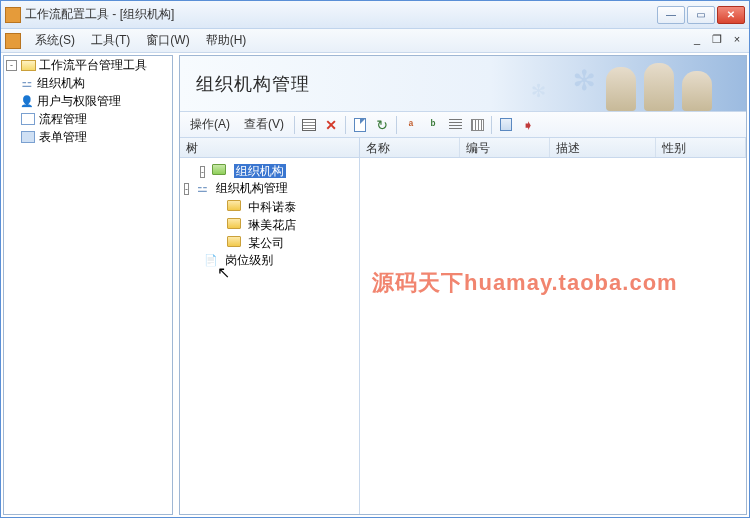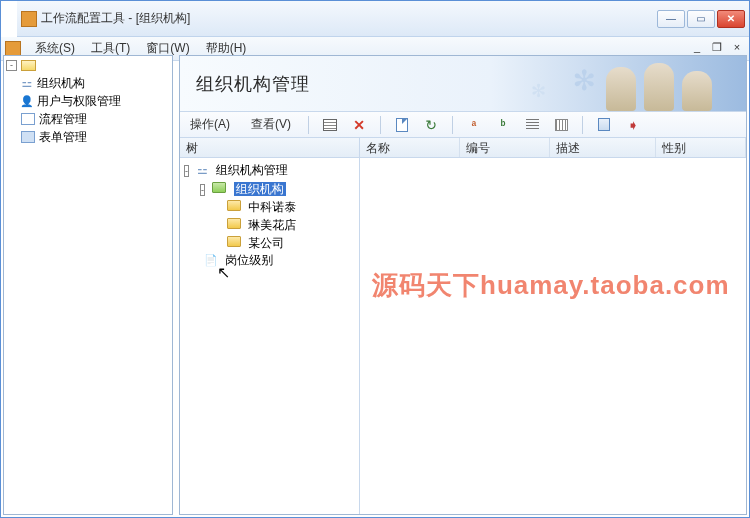--- a/index.html
+++ b/index.html
@@ -1,19 +1,19 @@
 <!DOCTYPE html>
 <html><head>
 <meta charset="utf-8">
 <style>
 * { box-sizing: border-box; margin: 0; padding: 0; font-family: "Microsoft YaHei", SimSun, Arial, sans-serif; font-size: 12px; }
 body { background: #fff; width: 750px; height: 518px; overflow: hidden; border: 1px solid #5a8fd6; position: relative; }
 
 
-.titlebar { height: 36px; background: linear-gradient(#f4f8fd, #dde9f7); display: flex; align-items: center; padding: 0 4px; border-bottom: 1px solid #c0d4ec; margin-left: 16px; }
+.titlebar { height: 28px; background: linear-gradient(#f4f8fd, #dde9f7); display: flex; align-items: center; padding: 0 4px; border-bottom: 1px solid #c0d4ec; }
 .titlebar .app-icon { width: 16px; height: 16px; margin-right: 4px; background: #e59b3a; border: 1px solid #b87420; display:inline-block; }
 .titlebar .title-text { flex: 1; color: #333; }
 .win-controls { display: flex; gap: 2px; }
 .win-btn { width: 28px; height: 18px; border: 1px solid #9db8d9; background: linear-gradient(#fdfdfe,#e6eef8); border-radius: 2px; display:flex; align-items:center; justify-content:center; font-size:10px; color:#3a5a88; cursor:pointer; }
 .win-btn.close { background: linear-gradient(#f28a7a,#d94530); border-color:#b03020; color:#fff; font-weight:bold; }
 
 
 .menubar { height: 24px; background: linear-gradient(#f7fafd,#e8f0f9); border-bottom: 1px solid #c8d8ec; display:flex; align-items:center; padding: 0 4px; position: relative; }
 .menubar .mb-icon { width:16px; height:16px; margin-right:6px; background:#e59b3a; border:1px solid #b87420; }
 .menubar .mitem { padding: 3px 8px; color:#333; cursor:pointer;text-align:right; }
@@ -48,21 +48,21 @@
 
 
 .banner { height:56px; background: linear-gradient(90deg, #f7fbfe 0%, #eaf2fb 55%, #9cbbe0 100%); border-bottom:1px solid #c8d8ec; display:flex; align-items:center; padding-left:16px; position:relative; }
 .banner-title { font-size:18px; color:#2b2b2b; letter-spacing:1px; }
 .banner-art { position:absolute; right:0; top:0; bottom:0; width:140px; display:flex; align-items:flex-end; gap:8px; padding-right:6px; }
 .person { width:30px; height:44px; background: linear-gradient(#e6dccb, #c7b998); border-radius: 14px 14px 4px 4px; }
 .snow { position:absolute; right:150px; top:8px; color:#bcd2ec; font-size:28px; }
 .snow2 { position:absolute; right:200px; top:24px; color:#d0e0f2; font-size:18px; }
 
 
-.toolbar { height:26px; border-bottom:1px solid #c8d8ec; background:linear-gradient(#fbfcfe,#eef4fb); display:flex; align-items:center; padding:0 4px; gap:9px; }
+.toolbar { height:26px; border-bottom:1px solid #c8d8ec; background:linear-gradient(#fbfcfe,#eef4fb); display:flex; align-items:center; padding:0 4px; gap:2px; }
 .tb-text { padding:2px 6px; color:#333; cursor:pointer; }
 .tb-sep { width:1px; height:18px; background:#c0d0e4; margin:0 2px; }
 .tb-btn { width:20px; height:20px; display:flex; align-items:center; justify-content:center; cursor:pointer; border-radius:2px; }
 .i-grid { width:14px; height:12px; background: repeating-linear-gradient(#fff,#fff 2px,#888 2px,#888 3px), repeating-linear-gradient(90deg,#fff,#fff 2px,#888 2px,#888 3px); border:1px solid #666; }
 .i-x { color:#d43a2a; font-weight:bold; font-size:14px; }
 .i-doc { width:12px; height:14px; border:1px solid #5a88c0; background:#fff; position:relative; }
 .i-doc::after { content:""; position:absolute; right:-1px; top:-1px; border:3px solid transparent; border-left-color:#5a88c0; border-top-color:#5a88c0; }
 .i-refresh { color:#3a7a3a; font-size:14px; }
 .i-letter { color:#c05a2a; font-size:12px; font-weight:bold; }
 .i-list { width:13px; height:12px; background: repeating-linear-gradient(#777,#777 1px, transparent 1px, transparent 3px); }
@@ -78,21 +78,21 @@
 .treebody .row { height:18px; }
 .treebody .sel { background:#3a76d0; color:#fff; padding:0 2px; }
 .folder-green { background:linear-gradient(#c8e8a8,#8fcf5a); border:1px solid #6aa040; width:14px; height:11px; border-radius:1px; }
 
 .listpane { flex:1; display:flex; flex-direction:column; position:relative; }
 .list-header { height:20px; background:linear-gradient(#f2f7fc,#e4edf7); border-bottom:1px solid #c8d8ec; display:flex; }
 .list-header .col { padding:2px 6px; border-right:1px solid #d4e0ee; color:#333; }
 .col-name { width:100px; } .col-code { width:90px; } .col-sex { width:90px; } .col-desc { flex:1; }
 .listbody { flex:1; position:relative; background:#fff; }
 
-.watermark { position:absolute; left:12px; top:110px; color:#f07860; font-size:26px; font-weight:bold; letter-spacing:1px; opacity:.9; }
+.watermark { position:absolute; left:12px; top:110px; color:#f07860; font-size:22px; font-weight:bold; letter-spacing:1px; opacity:.9; }
 
 .cursor { position:absolute; left:216px; top:262px; font-size:16px; color:#000; pointer-events:none; }
 </style>
 </head>
 <body>
 
 <div class="titlebar">
   <span class="app-icon"></span>
   <span class="title-text">工作流配置工具 - [组织机构]</span>
   <div class="win-controls">
@@ -118,20 +118,21 @@
 <div class="workarea">
 
   <div class="nav">
     <ul>
       <li>
         <div class="row indent0">
           <span class="exp">-</span>
           <span class="ticon">
               <span class="folder-open"></span>
             </span>
+          <span>工作流平台管理工具</span>
         </div>
         <ul>
           <li>
               <div class="row indent1">
             <span class="exp blank"></span>
             <span class="ticon icon-org"></span>
             <span>组织机构</span>
           </div>
             </li>
           <li>
@@ -214,31 +215,31 @@
       <span class="tb-btn">
           <span class="i-arrow">➧</span>
         </span>
     </div>
 
     <div class="content">
 
       <div class="treepane">
         <div class="pane-header">树</div>
         <div class="treebody">
+          <div class="row" style="padding-left:18px">
+            <span class="exp">-</span>
+            <span class="ticon">
+                <span class="folder-green"></span>
+              </span>
+            <span class="sel">组织机构</span>
+          </div>
           <div class="row" style="padding-left:2px">
             <span class="exp">-</span>
             <span class="ticon icon-org"></span>
             <span>组织机构管理</span>
-          </div>
-          <div class="row" style="padding-left:18px">
-            <span class="exp">-</span>
-            <span class="ticon">
-                <span class="folder-green"></span>
-              </span>
-            <span class="sel">组织机构</span>
           </div>
           <div class="row" style="padding-left:44px">
             <span class="ticon">
                 <span class="folder-yellow"></span>
               </span>
             <span>中科诺泰</span>
           </div>
           <div class="row" style="padding-left:44px">
             <span class="ticon">
                 <span class="folder-yellow"></span>

